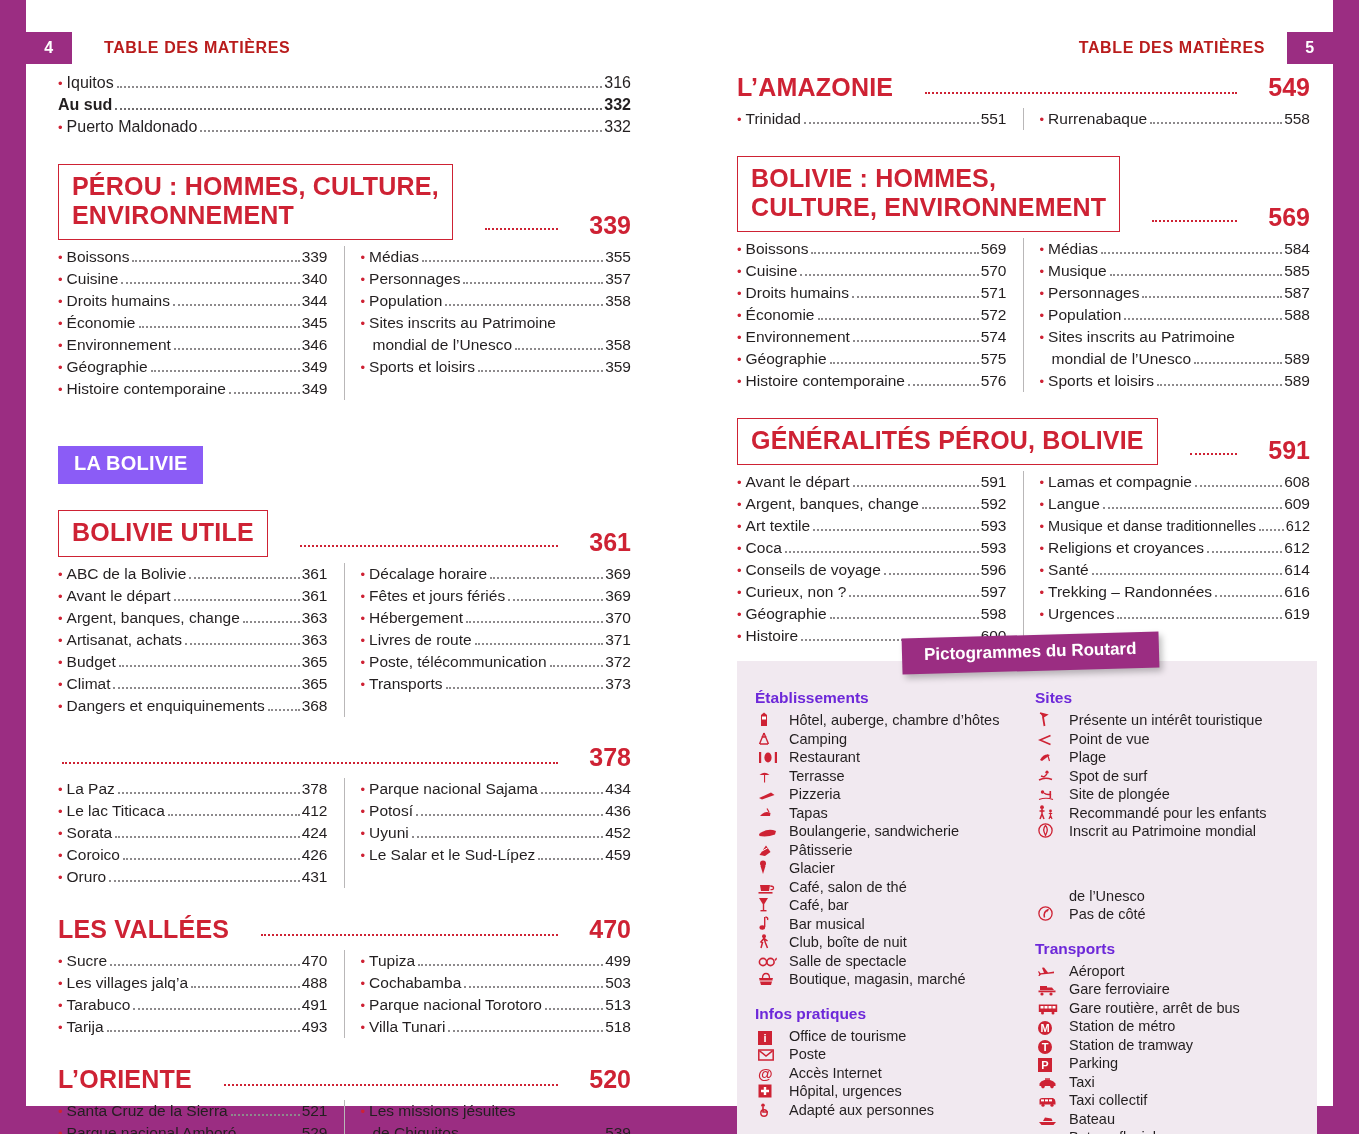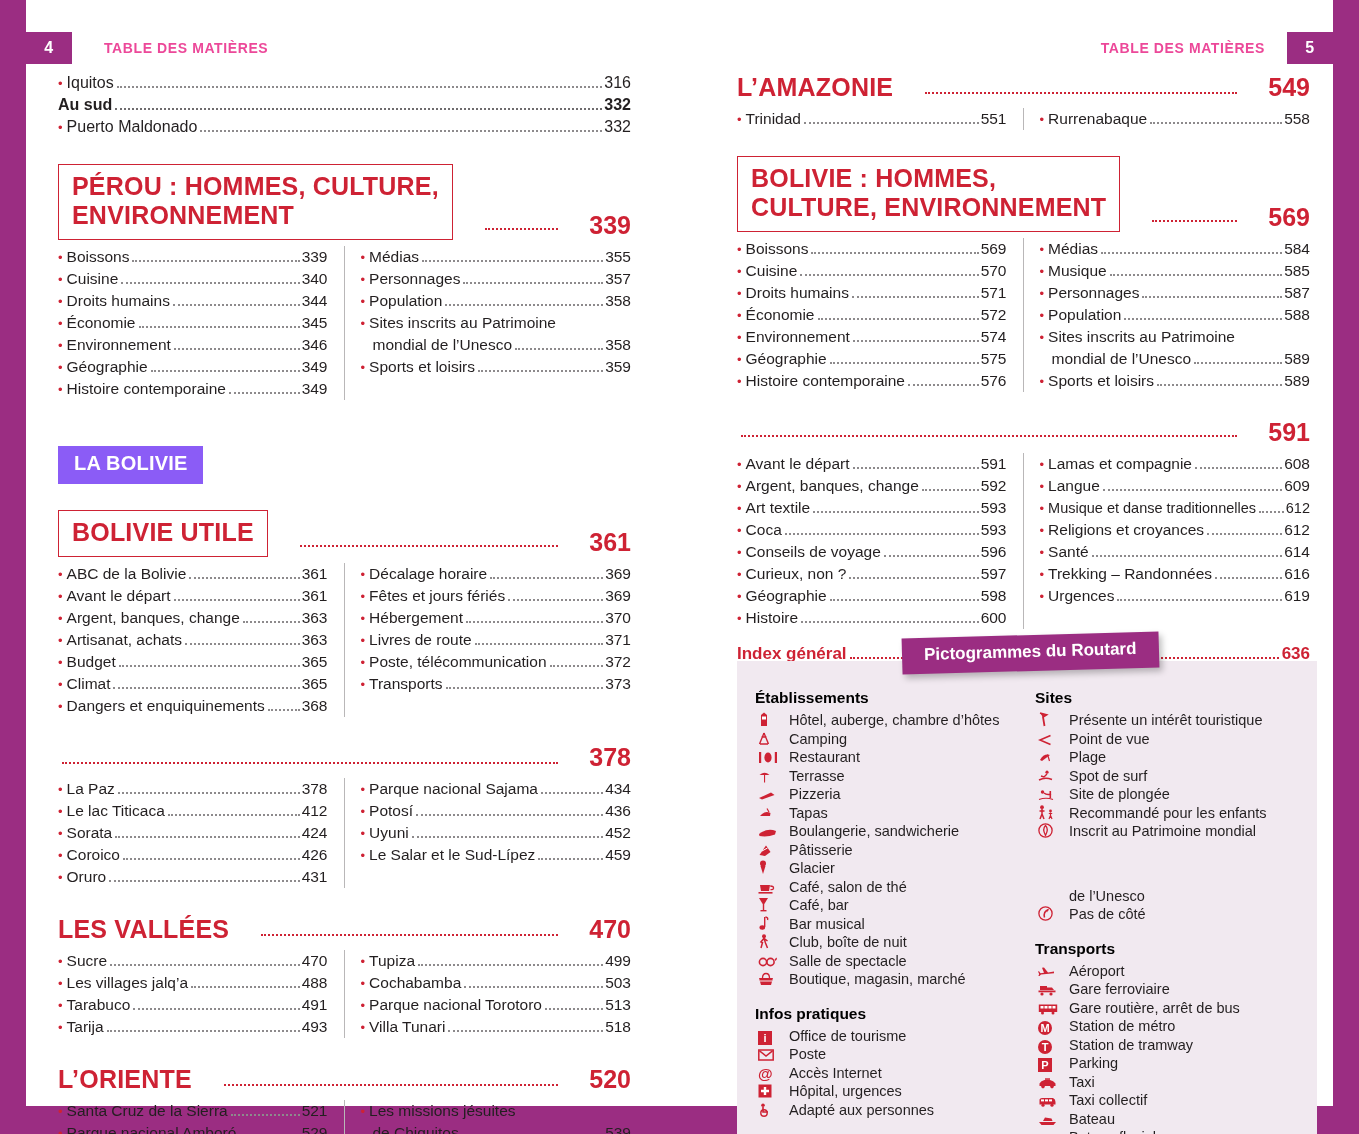--- a/index.html
+++ b/index.html
@@ -58,23 +58,23 @@
     font-weight: bold;
     font-size: 16px;
     width: 46px;
     height: 32px;
     display: flex;
     align-items: center;
     justify-content: center;
     letter-spacing: 0.5px;
   }
   .hdr-title {
-    color: #ec4899;
+    color: #b91c1c;
     font-weight: bold;
-    font-size: 14px;
+    font-size: 16px;
     letter-spacing: 0.6px;
   }
   .hdr-left .hdr-title { margin-left: 32px; }
   .hdr-right .hdr-title { margin-right: 22px; }
 
   
   .page-col {
     position: absolute;
     top: 72px;
     width: 573px;
@@ -224,21 +224,21 @@
   }
   .picto-cols {
     display: flex;
   }
   .picto-col { width: 50%; box-sizing: border-box; }
   .picto-col.right { padding-left: 8px; }
 
   .picto-group-title {
     font-weight: bold;
     font-size: 15.5px;
-    color: #000000;
+    color: #6d28d9;
     margin: 0 0 5px 0;
   }
   .picto-group + .picto-group { margin-top: 16px; }
 
   .picto-item {
     display: flex;
     align-items: center;
     font-size: 14.5px;
     color: #231f20;
     line-height: 17.5px;
@@ -782,20 +782,21 @@
       <div class="row">
           <span class="bullet">•</span>
           <span class="label">Sports et loisirs</span>
           <span class="leader"></span>
           <span class="pg">589</span>
         </div>
     </div>
   </div>
 
   <div class="sec boxed">
+    <div class="sec-title">GÉNÉRALITÉS PÉROU, BOLIVIE</div>
     <span class="sec-leader"></span>
     <span class="sec-pg">591</span>
   </div>
   <div class="two-col">
     <div class="sub left">
       <div class="row">
           <span class="bullet">•</span>
           <span class="label">Avant le départ</span>
           <span class="leader"></span>
           <span class="pg">591</span>

